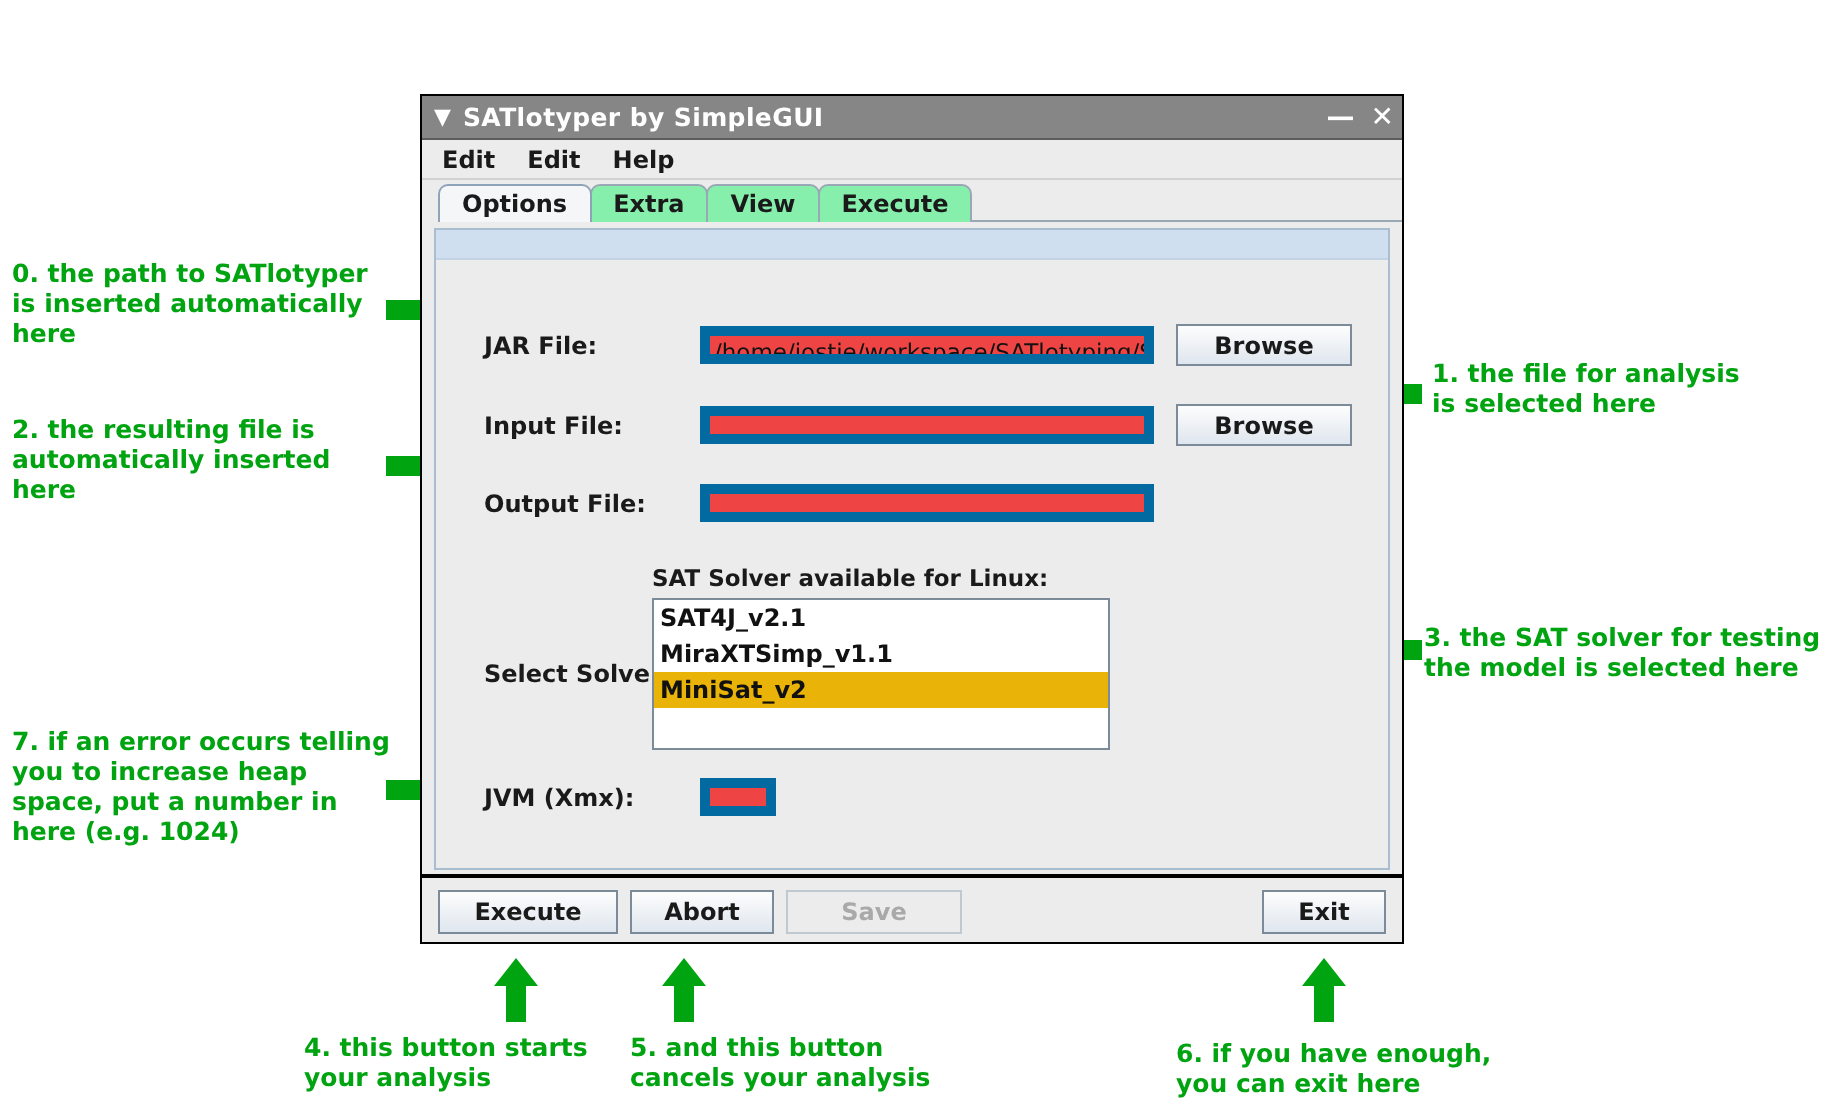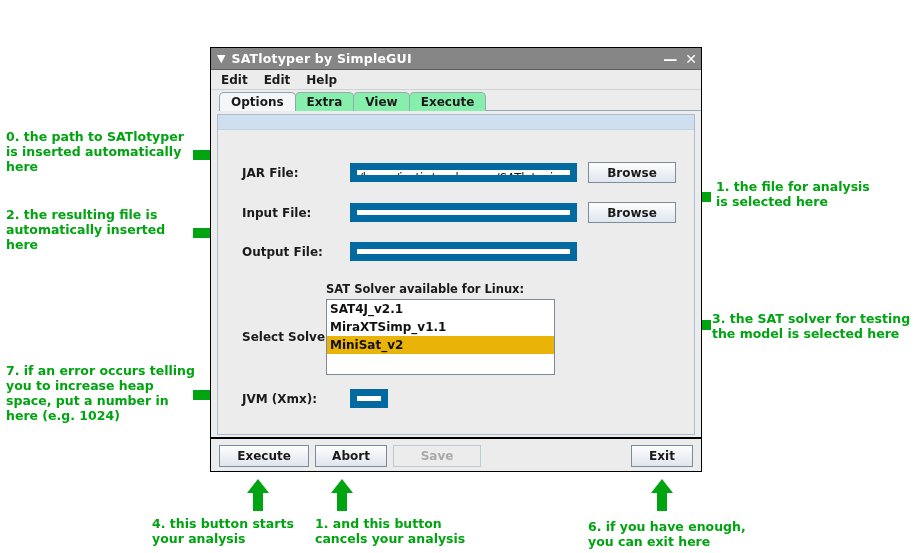--- a/index.html
+++ b/index.html
@@ -111,22 +111,22 @@
 
   .form{
     position:relative;height:100%;
   }
   .row{position:absolute;display:flex;align-items:center;}
   .lbl{
     font-size:12px;font-weight:bold;color:#1a1a1a;
     width:100px;
   }
   .txtfield{
-    height:19px;background:#ffffff;
-    border:7px solid #0369a1;
+    height:19px;background:#ef4444;
+    border:5px solid #0369a1;
     box-sizing:border-box;
     font-size:11.5px;
     color:#111;
     line-height:17px;
     padding:0 2px;
     overflow:hidden;white-space:nowrap;
     font-family:"DejaVu Sans","Liberation Sans",sans-serif;
   }
   .btn{
     height:21px;
@@ -178,21 +178,21 @@
     space, put a number in
     here (e.g. 1024)</div>
 
 <div class="anno r" style="left:716px;top:179px;width:195px;">1. the file for analysis
     is selected here</div>
 <div class="anno r" style="left:712px;top:311px;width:200px;">3. the SAT solver for testing
     the model is selected here</div>
 
 <div class="anno" style="left:152px;top:516px;width:160px;">4. this button starts
      your analysis</div>
-<div class="anno" style="left:315px;top:516px;width:180px;">1. and this button
+<div class="anno" style="left:315px;top:516px;width:180px;">5. and this button
     cancels your analysis</div>
 <div class="anno" style="left:588px;top:519px;width:175px;">6. if you have enough,
     you can exit here</div>
 
 <div class="arrow-r" style="left:193px;top:146px;">
   <div class="shaft"></div>
     <div class="head"></div>
 </div>
 <div class="arrow-r" style="left:193px;top:224px;">
   <div class="shaft"></div>

